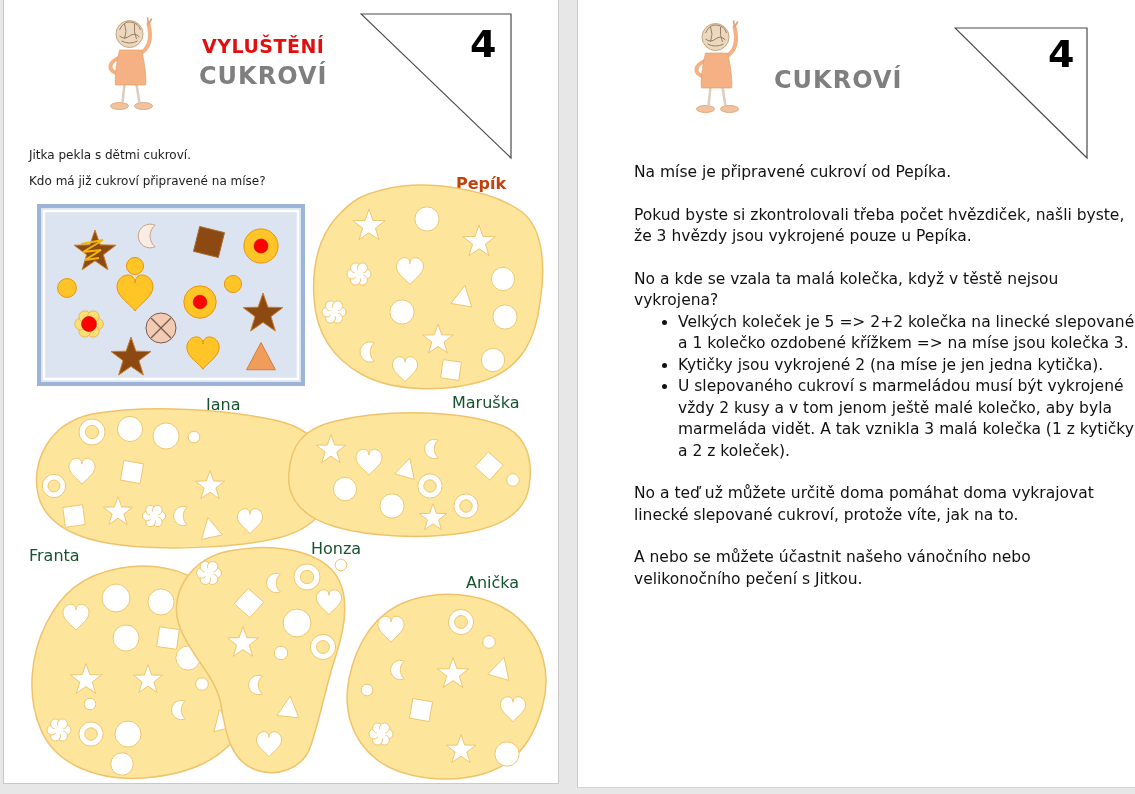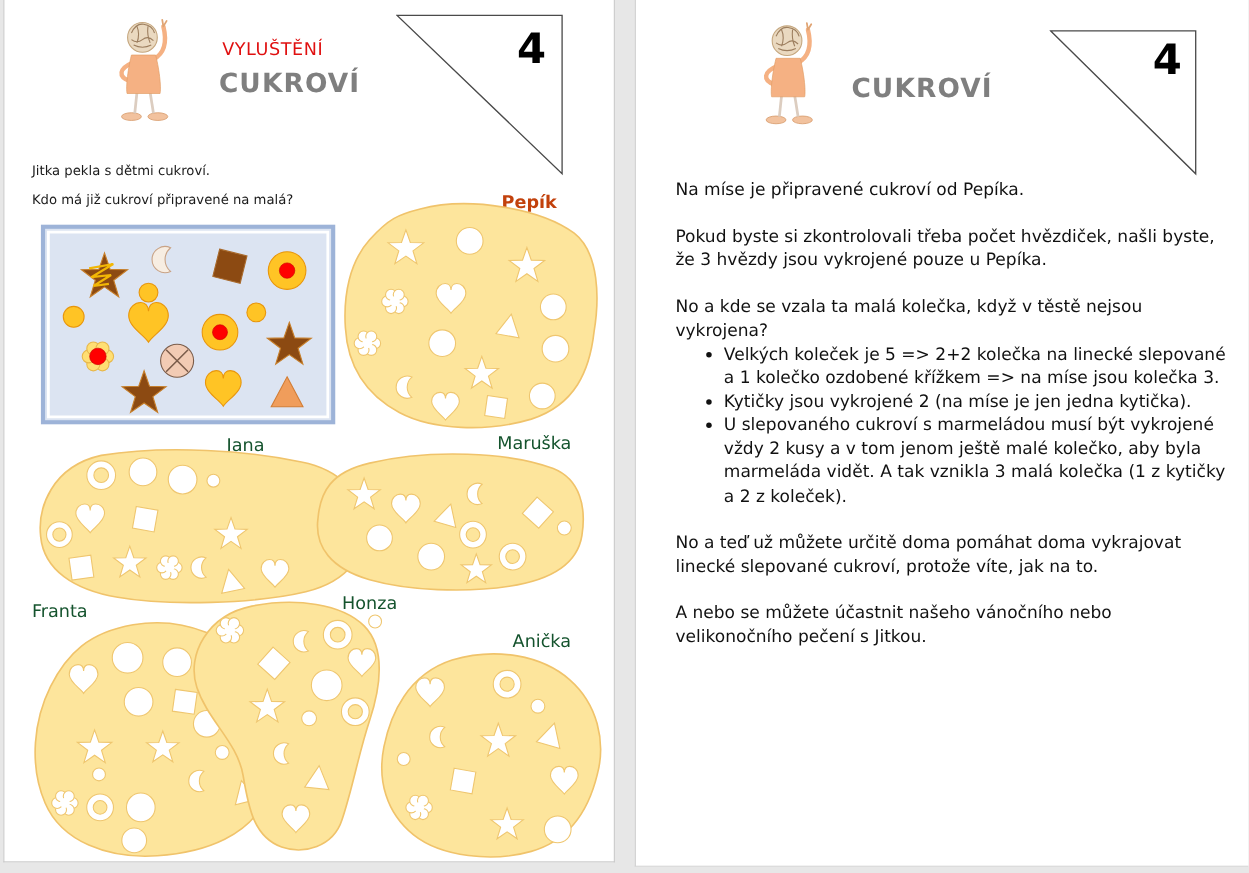--- a/index.html
+++ b/index.html
@@ -6,21 +6,21 @@
   body{
     width:1135px;height:794px;overflow:hidden;position:relative;
     background:#e7e7e7;
     font-family:"DejaVu Sans","Liberation Sans",sans-serif;
     color:#1b1b1b;
   }
   .page{position:absolute;top:0;background:#ffffff;}
   #page-left{left:3px;width:554px;height:783px;border-left:1px solid #c9c9c9;border-right:1px solid #c9c9c9;border-bottom:1px solid #c9c9c9;}
   #page-right{left:577px;width:558px;height:787px;border-left:1px solid #c9c9c9;border-bottom:1px solid #d4d4d4;}
   .abs{position:absolute;}
-  .subtitle-red{font-size:16px;font-weight:normal;color:#e01010;letter-spacing:.5px;text-align:right;}
+  .subtitle-red{font-size:19px;font-weight:bold;color:#e01010;letter-spacing:.5px;text-align:right;}
   .title-gray{font-size:24px;font-weight:bold;color:#7f7f7f;letter-spacing:1px;}
   .corner-num{font-size:38px;font-weight:bold;color:#000;}
   .intro{font-size:12px;line-height:26px;color:#1b1b1b;}
   .blob-label{font-size:16px;color:#14532d;}
   .blob-label.red{color:#c2410c;font-weight:bold;}
   .bodytext{font-size:15.5px;line-height:21.5px;color:#111;width:502px;}
   .bodytext p{margin:0 0 21px 0;}
   .bodytext p.nogap{margin-bottom:0;}
   .bodytext ul{margin:0 0 21px 0;padding-left:44px;}
   .bodytext li{margin:0;}
@@ -86,21 +86,21 @@
   <div class="abs subtitle-red" style="left:198px;top:35px">VYLUŠTĚNÍ</div>
   <div class="abs title-gray" style="left:195px;top:62px">CUKROVÍ</div>
 
   <svg class="abs" style="left:356px;top:12px" width="154" height="148">
     <polygon points="1,2 151,2 151,146" fill="#ffffff" stroke="#4a4a4a" stroke-width="1.2"></polygon>
   </svg>
   <div class="abs corner-num" style="left:466px;top:22px">4</div>
 
   <div class="abs intro" style="left:25px;top:142px">
     <div>Jitka pekla s dětmi cukroví.</div>
-    <div>Kdo má již cukroví připravené na malá?</div>
+    <div>Kdo má již cukroví připravené na míse?</div>
   </div>
 
   <svg class="abs" style="left:33px;top:204px" width="268" height="182" viewBox="0 0 268 182">
     <rect x="2" y="2" width="264" height="178" fill="#dce4f2" stroke="#9db3d8" stroke-width="4"></rect>
     <rect x="7" y="7" width="254" height="168" fill="none" stroke="#ffffff" stroke-width="2.5"></rect>
     <g>
       <use href="#sh-star" transform="translate(58,48) scale(2.2)" fill="#8c4a12" stroke="#c77f2a"></use>
       <polyline points="44,40 66,36 46,48 64,46 48,56 62,54" fill="none" stroke="#f2b705" stroke-width="2"></polyline>
       <use href="#sh-crescent" transform="translate(114,32) scale(1.35)" fill="#f7ede2" stroke="#c9a386"></use>
       <use href="#sh-square" transform="translate(172,38) rotate(14) scale(1.6)" fill="#8c4a12" stroke="#a96a2c"></use>
@@ -241,21 +241,21 @@
       <use href="#thinker"></use>
     </svg>
 
   <div class="abs title-gray" style="left:196px;top:66px">CUKROVÍ</div>
 
   <svg class="abs" style="left:376px;top:26px" width="136" height="134">
     <polygon points="1,2 133,2 133,132" fill="#ffffff" stroke="#4a4a4a" stroke-width="1.2"></polygon>
   </svg>
   <div class="abs corner-num" style="left:470px;top:32px">4</div>
 
-  <div class="abs bodytext" style="left:36px;top:162px">
+  <div class="abs bodytext" style="left:56px;top:162px">
     <p>Na míse je připravené cukroví od Pepíka.</p>
     <p>Pokud byste si zkontrolovali třeba počet hvězdiček, našli byste, že 3 hvězdy jsou vykrojené pouze u Pepíka.</p>
     <p class="nogap">No a kde se vzala ta malá kolečka, když v těstě nejsou vykrojena?</p>
     <ul>
       <li>Velkých koleček je 5 =&gt; 2+2 kolečka na linecké slepované a 1 kolečko ozdobené křížkem =&gt; na míse jsou kolečka 3.</li>
       <li>Kytičky jsou vykrojené 2 (na míse je jen jedna kytička).</li>
       <li>U slepovaného cukroví s marmeládou musí být vykrojené vždy 2 kusy a v tom jenom ještě malé kolečko, aby byla marmeláda vidět. A tak vznikla 3 malá kolečka (1 z kytičky a 2 z koleček).</li>
     </ul>
     <p>No a teď už můžete určitě doma pomáhat doma vykrajovat linecké slepované cukroví, protože víte, jak na to.</p>
     <p>A nebo se můžete účastnit našeho vánočního nebo velikonočního pečení s Jitkou.</p>

